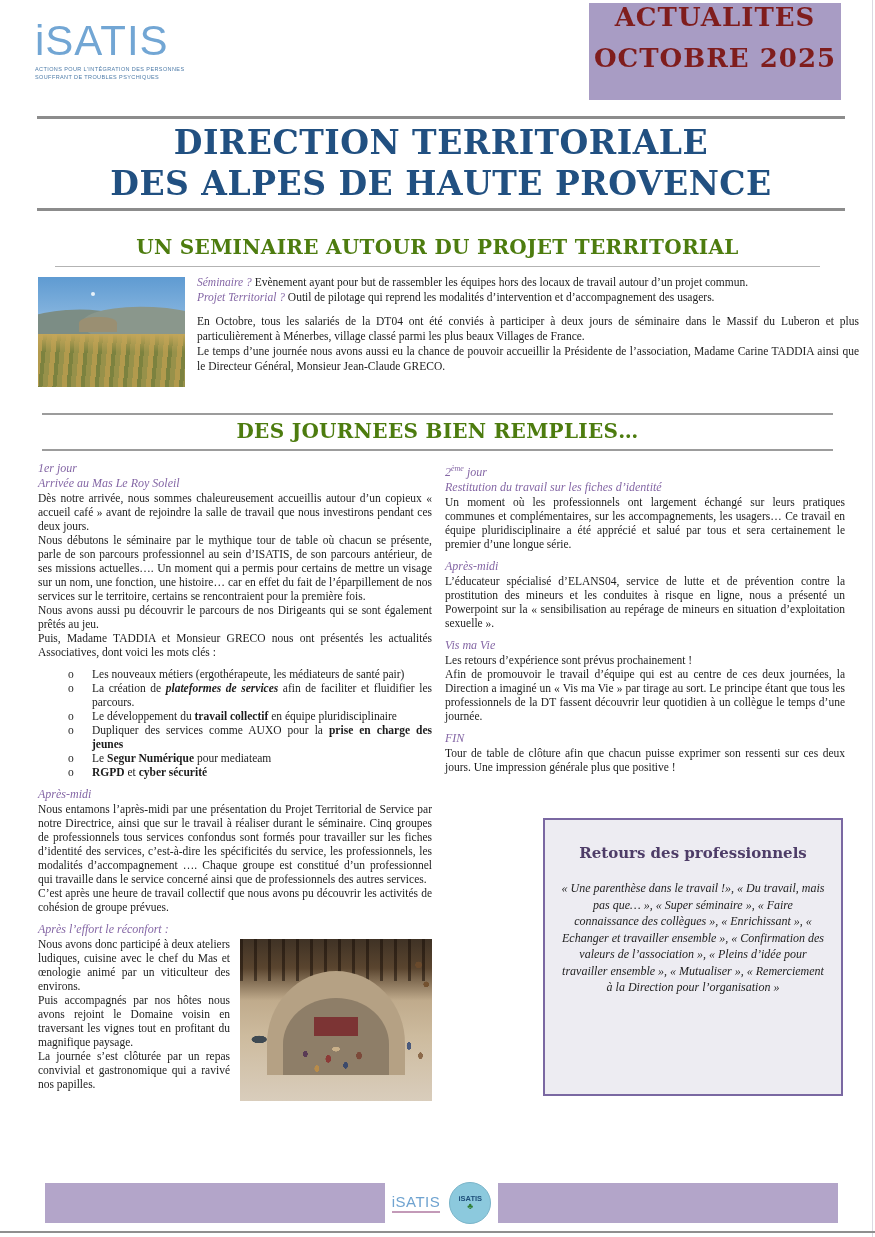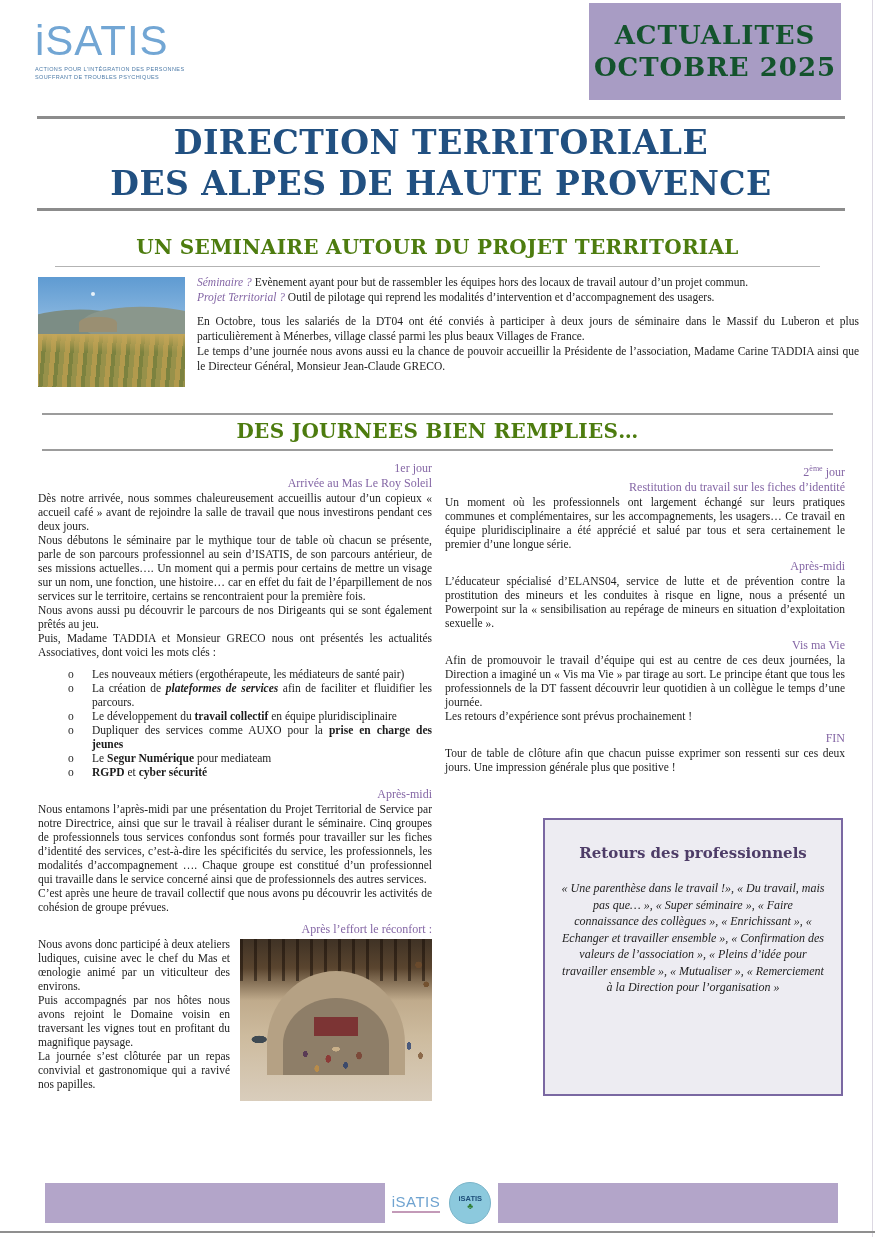--- a/index.html
+++ b/index.html
@@ -7,23 +7,23 @@
         font-family:"Liberation Serif",serif;color:#1c1c1c;}
   .right-edge{position:absolute;top:0;bottom:0;right:2px;width:1px;background:#dcd8e2;}
   .bottom-rule{position:absolute;left:0;right:0;bottom:4px;height:2px;background:#8f8f8f;}
 
   
   .header{display:flex;justify-content:space-between;align-items:flex-start;padding:0 34px 0 35px;height:100px;}
   .brand{margin-top:20px;width:170px;}
   .brand-word{font-family:"Liberation Sans",sans-serif;color:#72a6d4;font-size:42px;line-height:1;letter-spacing:1px;}
   .brand-tag{margin-top:3px;font-family:"Liberation Sans",sans-serif;font-size:5.5px;color:#4d7ba8;
              letter-spacing:.4px;line-height:1.5;text-transform:uppercase;}
-  .issue-badge{margin-top:3px;width:252px;height:97px;background:#a89cc4;color:#14532d;
+  .issue-badge{margin-top:3px;width:252px;height:97px;background:#a89cc4;color:#7f1d1d;
                font-family:"DejaVu Serif",serif;font-weight:700;text-align:center;
-               display:flex;flex-direction:column;justify-content:center;gap:3px;
+               display:flex;flex-direction:column;justify-content:flex-start;gap:12px;
                font-size:26px;letter-spacing:1px;line-height:1.1;}
 
   
   .title-block{margin:16px 30px 0 37px;}
   .rule-thick{height:3px;background:#8c8c8c;}
   .page-title{text-align:center;color:#215081;font-family:"DejaVu Serif",serif;font-weight:700;
               font-size:33px;line-height:41px;padding:3px 0 4px;letter-spacing:.5px;}
 
   
   .section-heading{margin-top:24px;text-align:center;color:#4d7c0f;font-family:"DejaVu Serif",serif;
@@ -49,21 +49,21 @@
   .def-line{margin:0;}
   .def-lead{color:#8466a5;font-style:italic;}
   .intro-paras{margin-top:9px;}
   .intro-paras p{margin:0;}
 
   
   .columns{display:flex;gap:13px;margin:10px 30px 0 38px;align-items:flex-start;}
   .col{font-size:11.5px;line-height:14px;text-align:justify;}
   .col-left{width:394px;flex:none;}
   .col-right{flex:1;min-width:0;}
-  .subhead{color:#8466a5;font-size:12px;line-height:15px;text-align:right;}
+  .subhead{color:#8466a5;font-style:italic;font-size:12px;line-height:15px;text-align:left;}
   .subhead sup{font-size:8px;}
   .mt{margin-top:8px;}
   .col p{margin:0;}
   .bullets{list-style:none;margin:8px 0 0;padding:0 0 0 30px;}
   .bullets li{display:flex;margin:0;}
   .b-marker{flex:none;width:24px;font-size:11.5px;}
   .b-text{flex:1;text-align:justify;}
   .restaurant{float:right;width:192px;height:162px;margin:2px 0 4px 10px;}
   .r-base{position:absolute;inset:0;background:linear-gradient(to bottom,#3f3225 0%,#5a452f 18%,#c0ab8c 38%,#cdbb9e 60%,#d9cdbc 100%);}
   .r-beams{position:absolute;left:0;right:0;top:0;height:26%;
@@ -216,22 +216,22 @@
       </div>
     </div>
 
     <div class="col col-right">
       <div class="subhead"><span>2</span><sup>ème</sup><span> jour</span></div>
       <div class="subhead">Restitution du travail sur les fiches d’identité</div>
       <p>Un moment où les professionnels ont largement échangé sur leurs pratiques communes et complémentaires, sur les accompagnements, les usagers… Ce travail en équipe pluridisciplinaire a été apprécié et salué par tous et sera certainement le premier d’une longue série.</p>
       <div class="subhead mt">Après-midi</div>
       <p>L’éducateur spécialisé d’ELANS04, service de lutte et de prévention contre la prostitution des mineurs et les conduites à risque en ligne, nous a présenté un Powerpoint sur la « sensibilisation au repérage de mineurs en situation d’exploitation sexuelle ».</p>
       <div class="subhead mt">Vis ma Vie</div>
+      <p>Les retours d’expérience sont prévus prochainement !</p>
       <p>Afin de promouvoir le travail d’équipe qui est au centre de ces deux journées, la Direction a imaginé un « Vis ma Vie » par tirage au sort. Le principe étant que tous les professionnels de la DT fassent découvrir leur quotidien à un collègue le temps d’une journée.</p>
-      <p>Les retours d’expérience sont prévus prochainement !</p>
       <div class="subhead mt">FIN</div>
       <p>Tour de table de clôture afin que chacun puisse exprimer son ressenti sur ces deux jours. Une impression générale plus que positive !</p>
 
       <div class="feedback-box">
         <div class="feedback-title">Retours des professionnels</div>
         <div class="feedback-quotes">« Une parenthèse dans le travail !», « Du travail, mais pas que… », « Super séminaire », « Faire connaissance des collègues », « Enrichissant », « Echanger et travailler ensemble », « Confirmation des valeurs de l’association », « Pleins d’idée pour travailler ensemble », « Mutualiser », « Remerciement à la Direction pour l’organisation »</div>
       </div>
     </div>
   </div>
 

